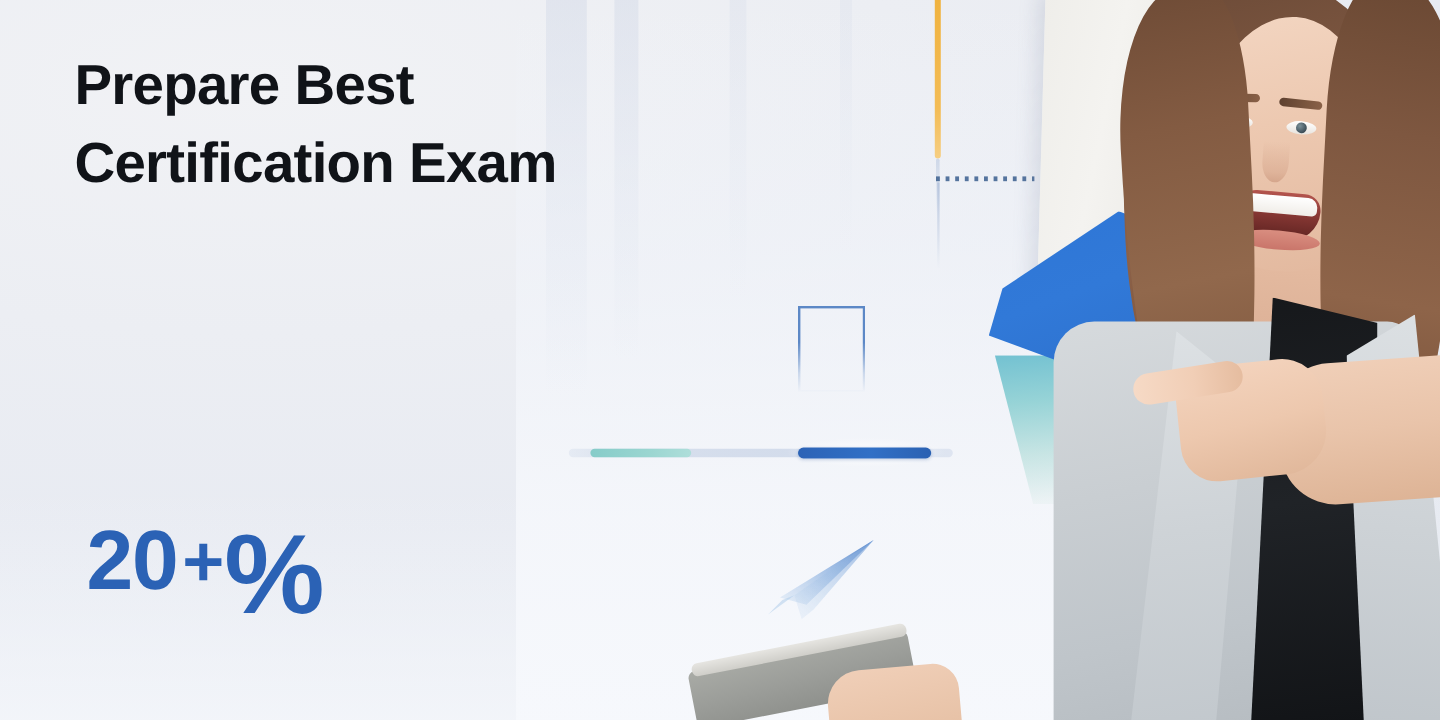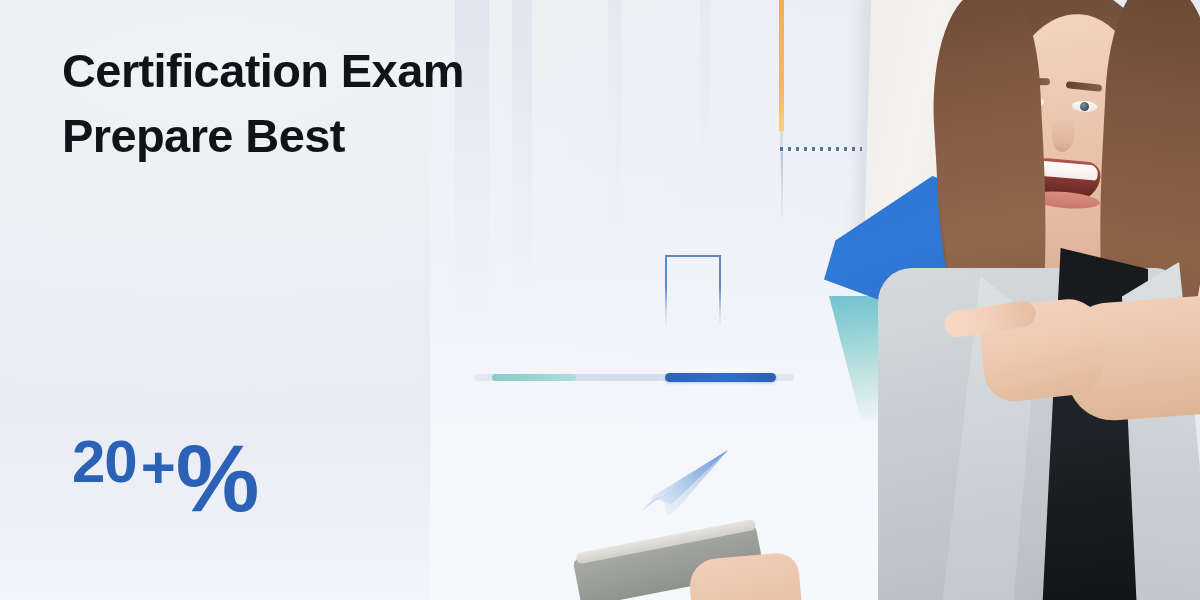--- a/index.html
+++ b/index.html
@@ -103,21 +103,21 @@
     top: 432px;
     color: #2B62B5;
     font-size: 94px;
     font-weight: 700;
     line-height: 1;
     letter-spacing: -1px;
     white-space: nowrap;
     display: flex;
     align-items: flex-start;
   }
-  .stat-number { font-size: 60px; line-height: 1; }
+  .stat-number { font-size: 70px; line-height: 1; }
   .stat-plus {
     font-size: 60px;
     line-height: 1;
     margin: 6px 1px 0 4px;
     font-weight: 700;
   }
   .stat-percent { font-size: 94px; line-height: 1; }
 
   
   .orange-rule {
@@ -446,22 +446,22 @@
 
   <div class="bg-wash-right"></div>
   <div class="bg-wash-bottom"></div>
 
   <div class="ghost-col" style="left:455px; top:0; width:34px; height:330px;"></div>
   <div class="ghost-col" style="left:512px; top:0; width:20px; height:300px;"></div>
   <div class="ghost-col" style="left:608px; top:0; width:14px; height:250px; opacity:0.6;"></div>
   <div class="ghost-col" style="left:700px; top:0; width:10px; height:210px; opacity:0.5;"></div>
 
   <h1 class="headline">
+    <span class="headline-line">Prepare Best</span>
     <span class="headline-line">Certification Exam</span>
-    <span class="headline-line">Prepare Best</span>
   </h1>
 
   <div class="stat">
     <span class="stat-number">20</span>
     <span class="stat-plus">+</span>
     <span class="stat-percent">%</span>
   </div>
 
   <div class="orange-rule"></div>
   <div class="orange-rule-fade"></div>

